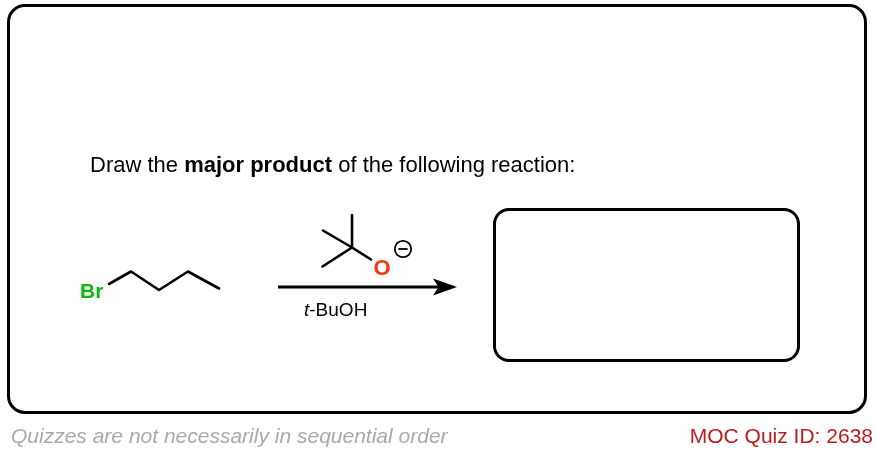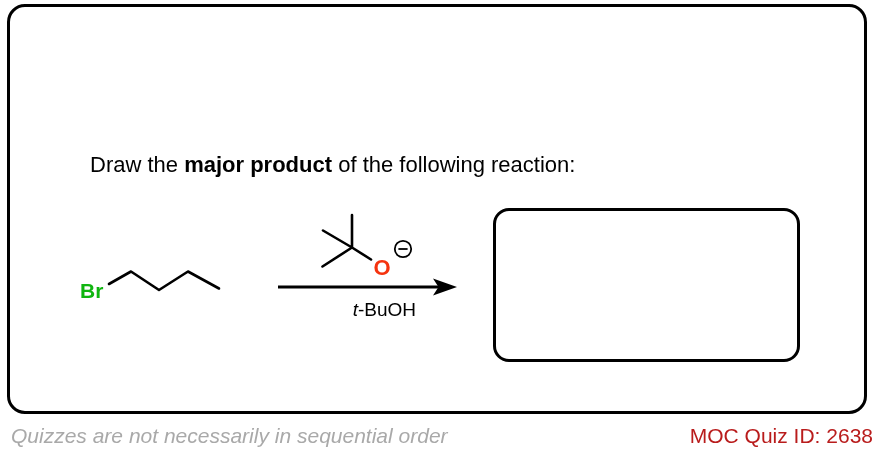--- a/index.html
+++ b/index.html
@@ -44,21 +44,21 @@
     top: 0;
     width: 876px;
     height: 452px;
     pointer-events: none;
   }
   .solvent {
     position: absolute;
     left: 304px;
     top: 299px;
     width: 112px;
-    text-align: right;
+    text-align: left;
     font-size: 19px;
     line-height: 21px;
     color: #000000;
     white-space: nowrap;
   }
   .solvent i { font-style: italic; }
   .answer-box {
     position: absolute;
     left: 493px;
     top: 208px;

